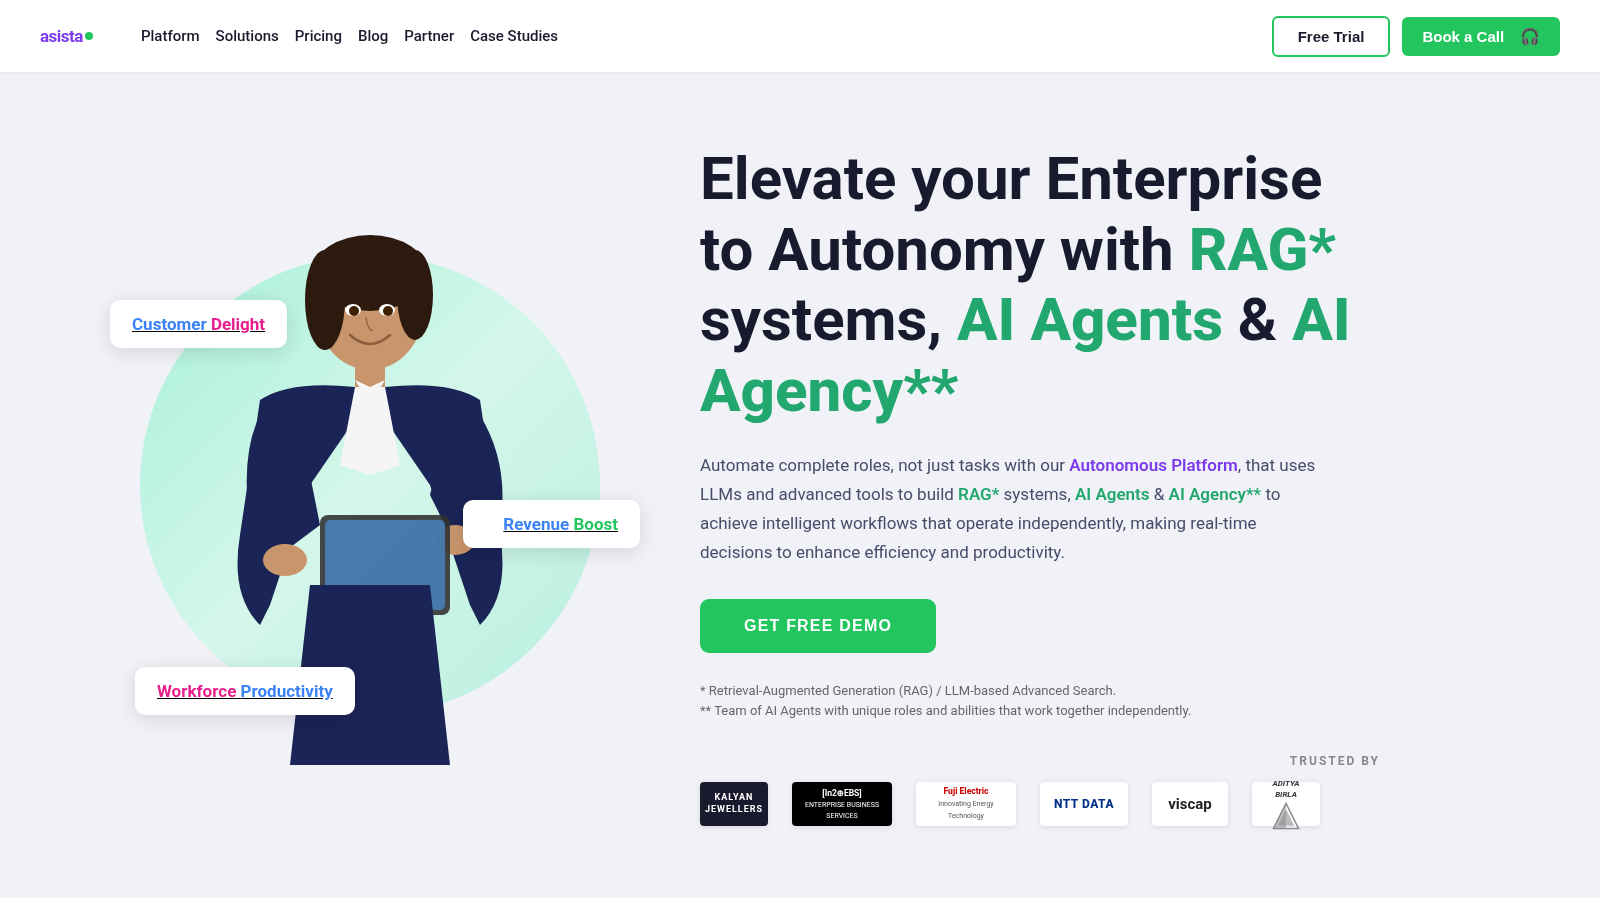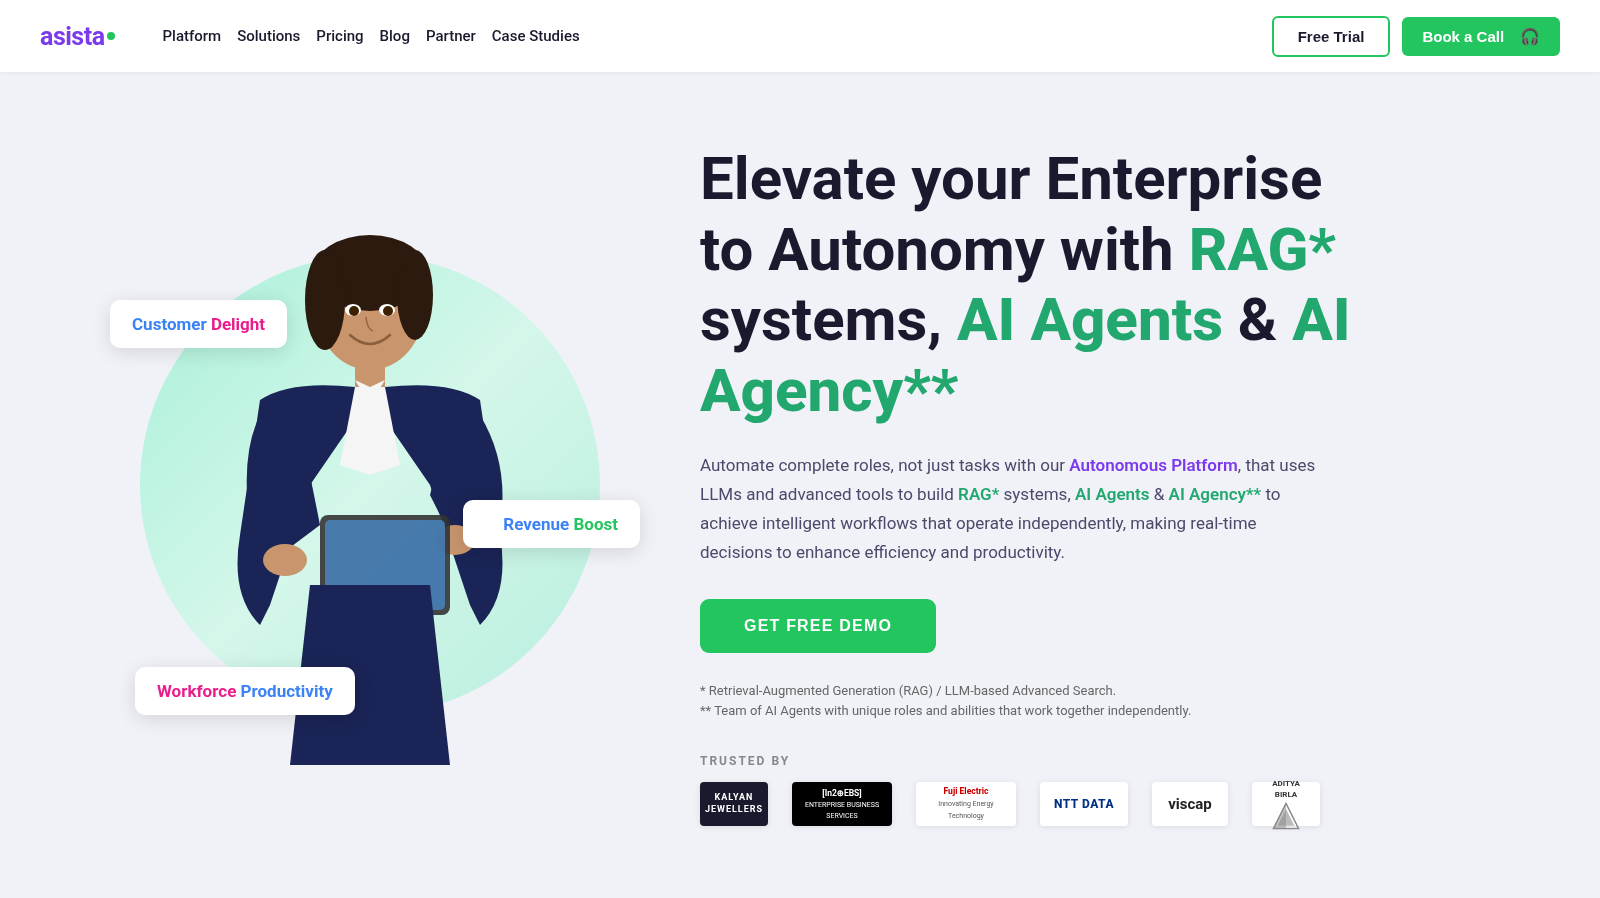--- a/index.html
+++ b/index.html
@@ -21,21 +21,21 @@
       top: 0;
       z-index: 100;
       box-shadow: 0 1px 4px rgba(0,0,0,0.06);
     }
     .logo {
       display: flex;
       align-items: center;
       margin-right: 48px;
     }
     .logo-text {
-      font-size: 25px;
+      font-size: 17px;
       font-weight: 700;
       color: #7c3aed;
       letter-spacing: -0.5px;
     }
     .logo-dot {
       display: inline-block;
       width: 8px;
       height: 8px;
       background: #22c55e;
       border-radius: 50%;
@@ -125,20 +125,21 @@
     .float-label {
       position: absolute;
       background: #fff;
       border-radius: 10px;
       padding: 14px 22px;
       font-size: 17px;
       font-weight: 700;
       box-shadow: 0 4px 20px rgba(0,0,0,0.12);
       z-index: 10;
       white-space: nowrap;
+      text-decoration: underline;
     }
     .float-customer {
       top: 155px;
       left: 30px;
     }
     .float-customer .label-blue { color: #3b82f6; }
     .float-revenue {
       top: 355px;
       right: 20px;
       padding-left: 40px;
@@ -193,20 +194,21 @@
     }
 
     
     .trusted-section { }
     .trusted-label {
       font-size: 12px;
       font-weight: 700;
       color: #888;
       letter-spacing: 2px;
       margin-bottom: 14px;
+      text-align: right;
     }
     .trusted-logos {
       display: flex;
       align-items: center;
       gap: 24px;
       flex-wrap: wrap;
     }
     .logo-badge {
       height: 44px;
       display: flex;
@@ -255,20 +257,21 @@
       font-weight: 700;
       width: 76px;
     }
     .logo-aditya {
       background: #fff;
       font-size: 9px;
       font-weight: 700;
       color: #333;
       width: 68px;
       text-align: center;
+      font-style: italic;
     }
   </style>
 </head>
 <body>
 
 <nav>
   <div class="logo">
     <span class="logo-text">asista</span>
       <span class="logo-dot"></span>
   </div>

